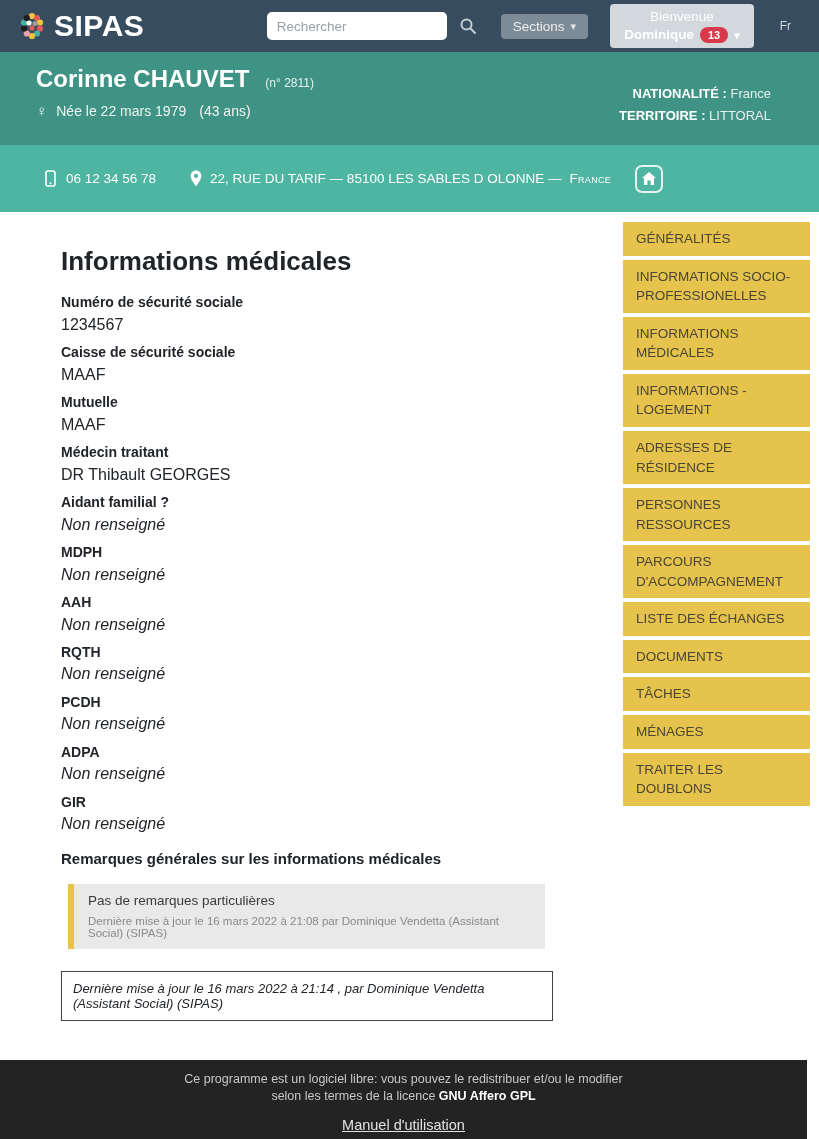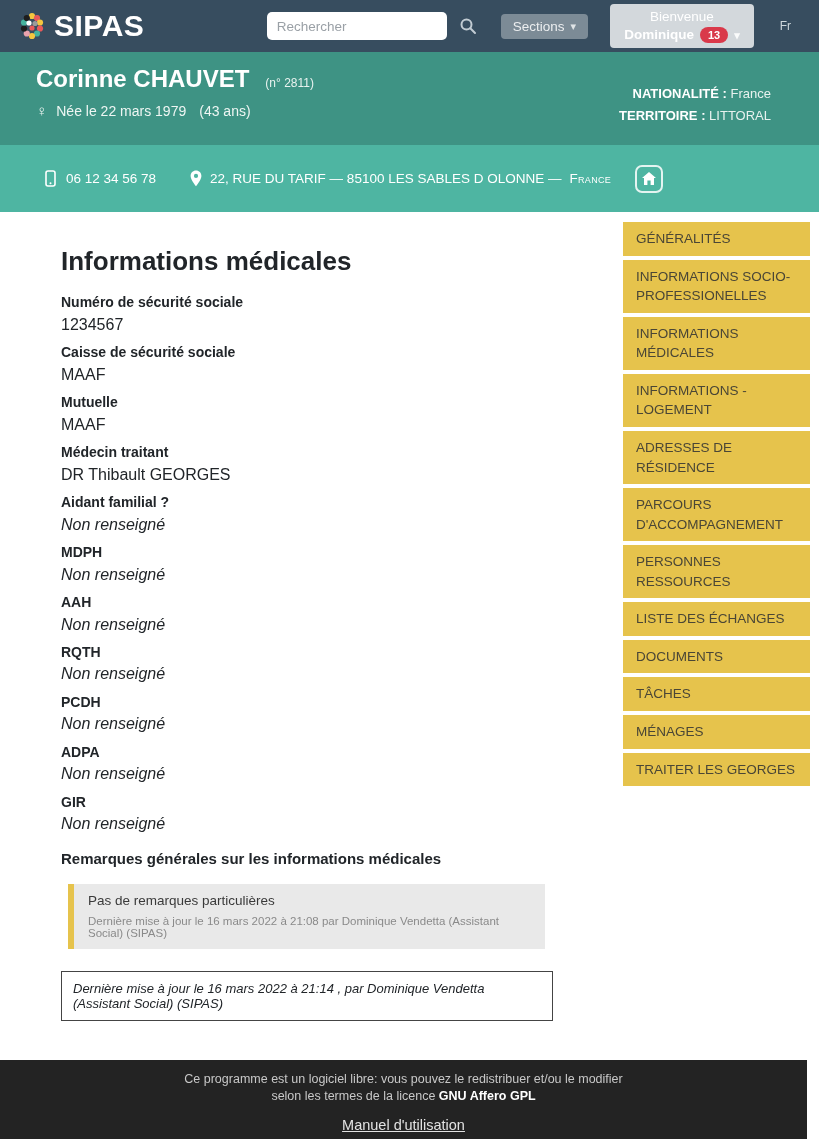--- a/index.html
+++ b/index.html
@@ -279,33 +279,33 @@
         <a class="sidebar-item">GÉNÉRALITÉS</a>
 
         <a class="sidebar-item">INFORMATIONS SOCIO-PROFESSIONELLES</a>
 
         <a class="sidebar-item">INFORMATIONS MÉDICALES</a>
 
         <a class="sidebar-item">INFORMATIONS - LOGEMENT</a>
 
         <a class="sidebar-item">ADRESSES DE RÉSIDENCE</a>
 
+        <a class="sidebar-item">PERSONNES RESSOURCES</a>
+
         <a class="sidebar-item">PARCOURS D'ACCOMPAGNEMENT</a>
 
-        <a class="sidebar-item">PERSONNES RESSOURCES</a>
-
         <a class="sidebar-item">LISTE DES ÉCHANGES</a>
 
         <a class="sidebar-item">DOCUMENTS</a>
 
         <a class="sidebar-item">TÂCHES</a>
 
         <a class="sidebar-item">MÉNAGES</a>
 
-        <a class="sidebar-item">TRAITER LES GEORGES</a>
+        <a class="sidebar-item">TRAITER LES DOUBLONS</a>
       </div>
 
   </div>
 
   <div class="footer">
     <div>Ce programme est un logiciel libre: vous pouvez le redistribuer et/ou le modifier</div>
     <div>
       <span>selon les termes de la licence</span>
       <a class="gnu-link">GNU Affero GPL</a>
     </div>

